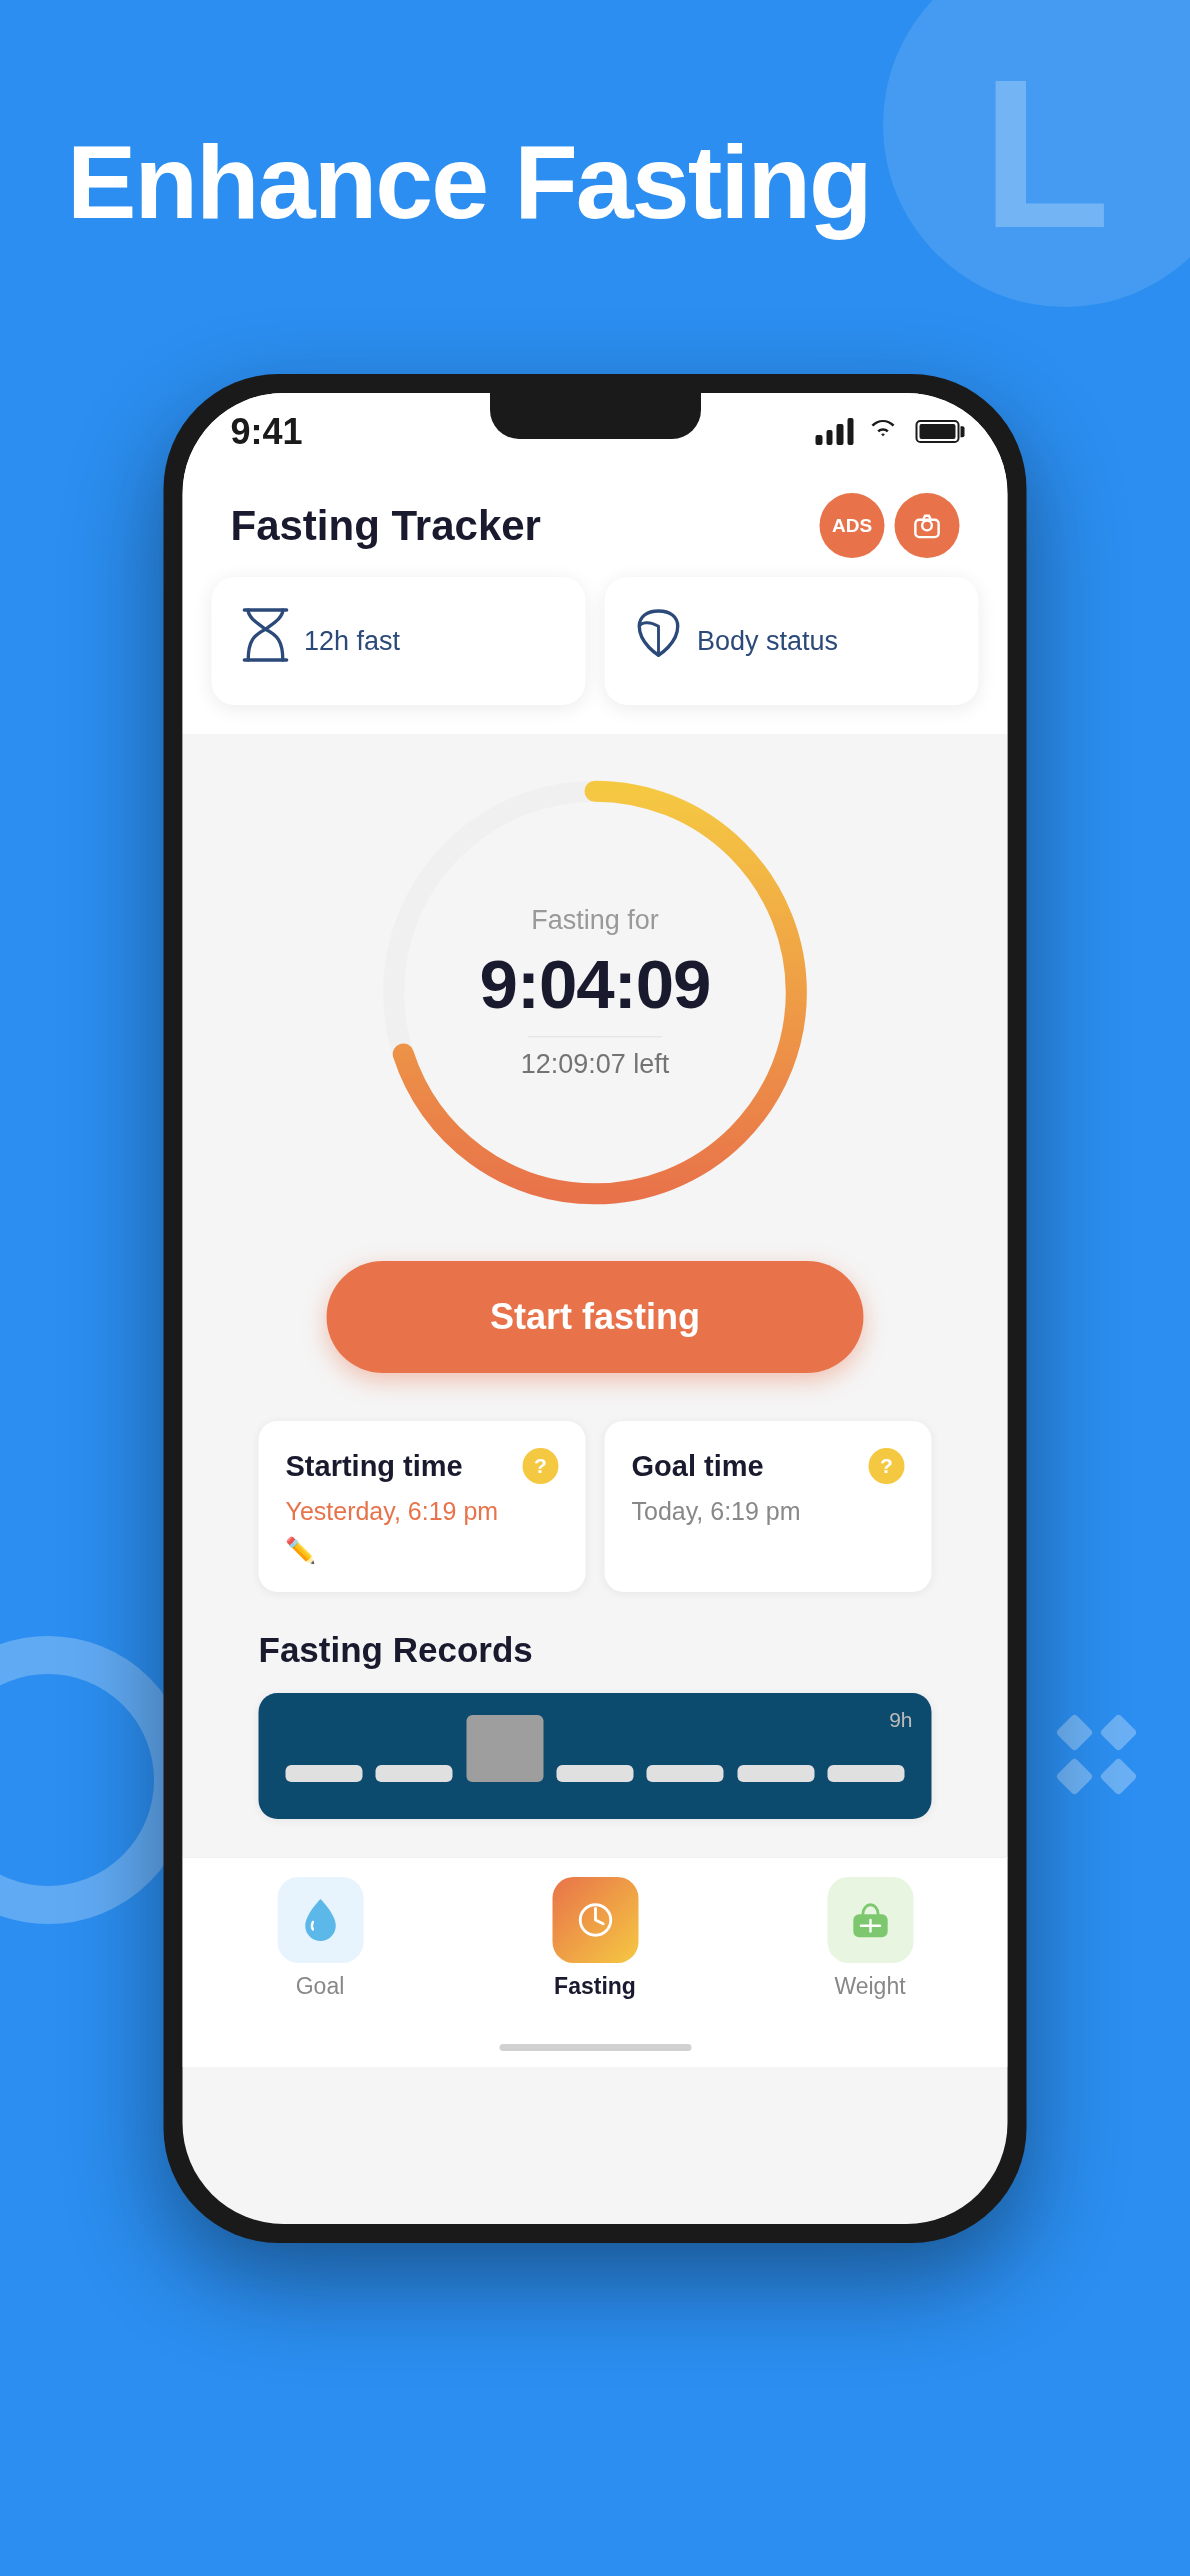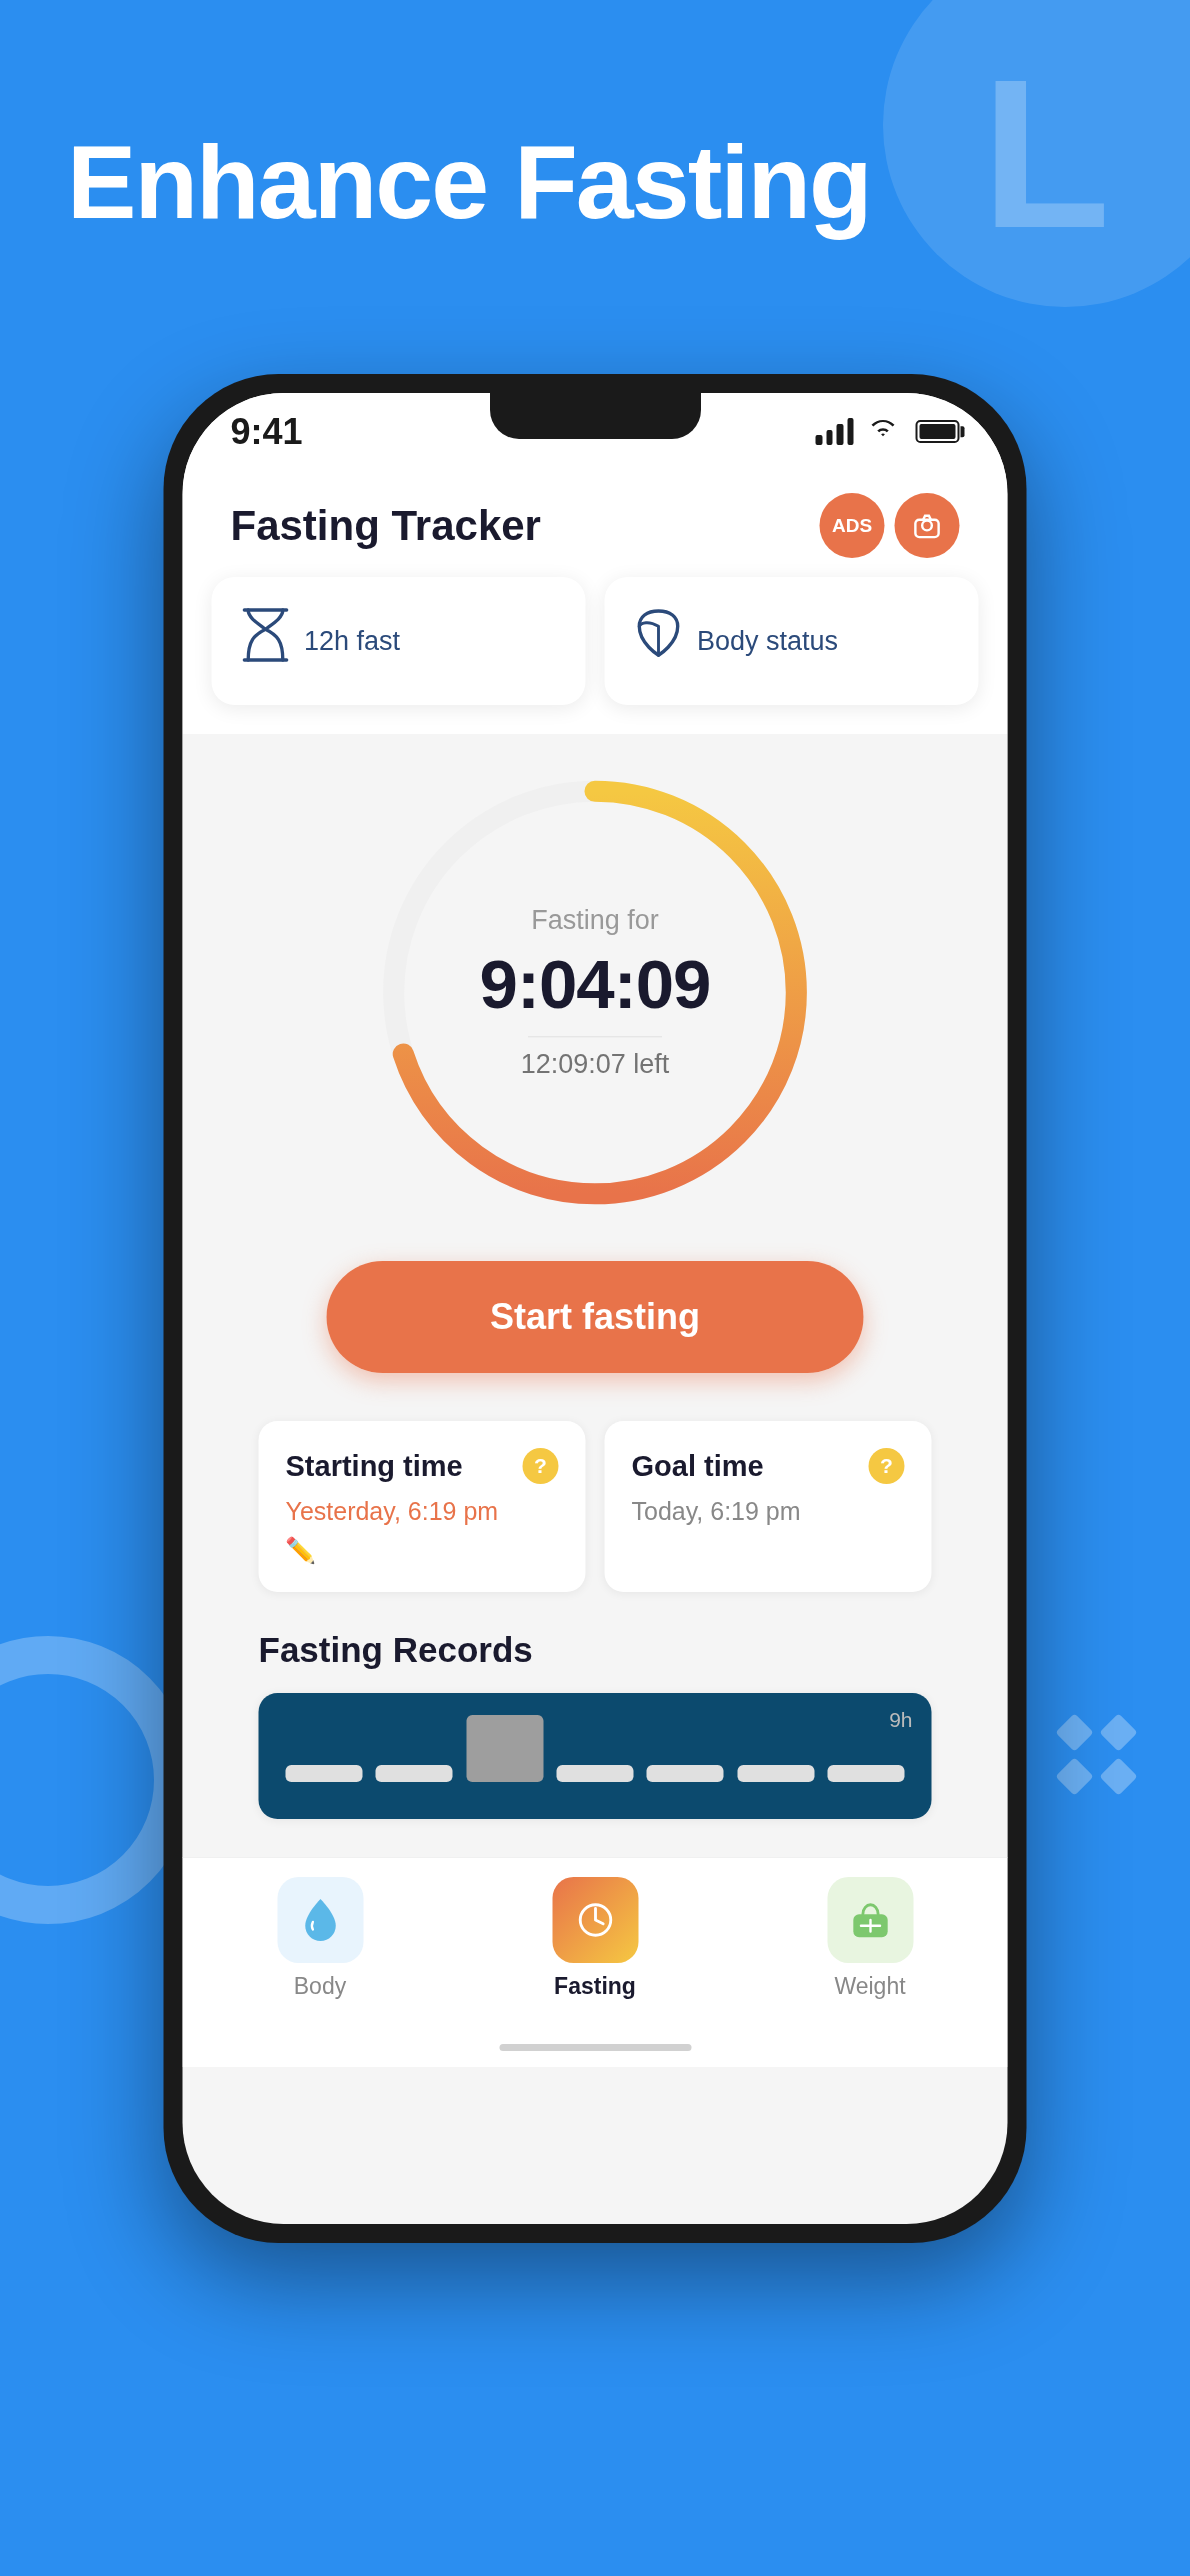--- a/index.html
+++ b/index.html
@@ -584,21 +584,21 @@
     </div>
 
     <div class="bottom-nav">
       <div class="nav-item">
         <div class="nav-icon-wrap nav-icon-water">
           <svg width="42" height="50" viewBox="0 0 44 52" fill="none">
             <path d="M22 4C22 4 6 20 6 32C6 40.8 13.2 48 22 48C30.8 48 38 40.8 38 32C38 20 22 4 22 4Z" fill="#5BB8E8"></path>
             <path d="M14 36C14 36 12 32 14 28" stroke="white" stroke-width="2.5" stroke-linecap="round"></path>
           </svg>
         </div>
-        <span class="nav-label">Body</span>
+        <span class="nav-label">Goal</span>
       </div>
       <div class="nav-item">
         <div class="nav-icon-wrap nav-icon-fasting">
           <svg width="42" height="42" viewBox="0 0 44 44" fill="none">
             <circle cx="22" cy="22" r="16" stroke="white" stroke-width="3"></circle>
             <path d="M22 10v12l8 4" stroke="white" stroke-width="3" stroke-linecap="round" stroke-linejoin="round"></path>
           </svg>
         </div>
         <span class="nav-label-active">Fasting</span>
       </div>

